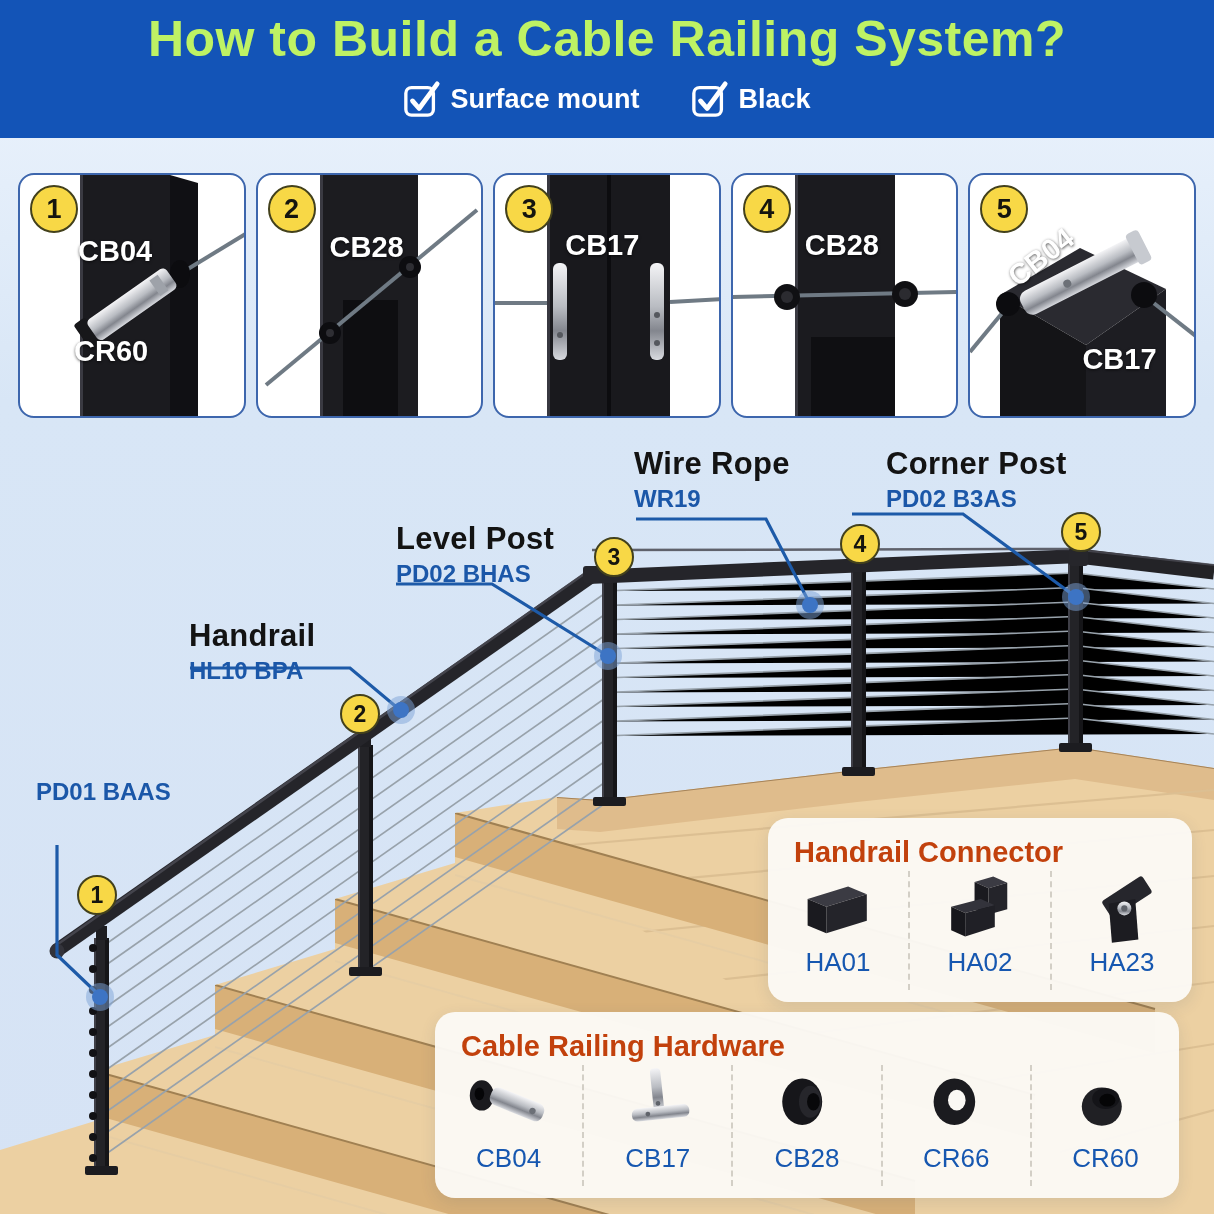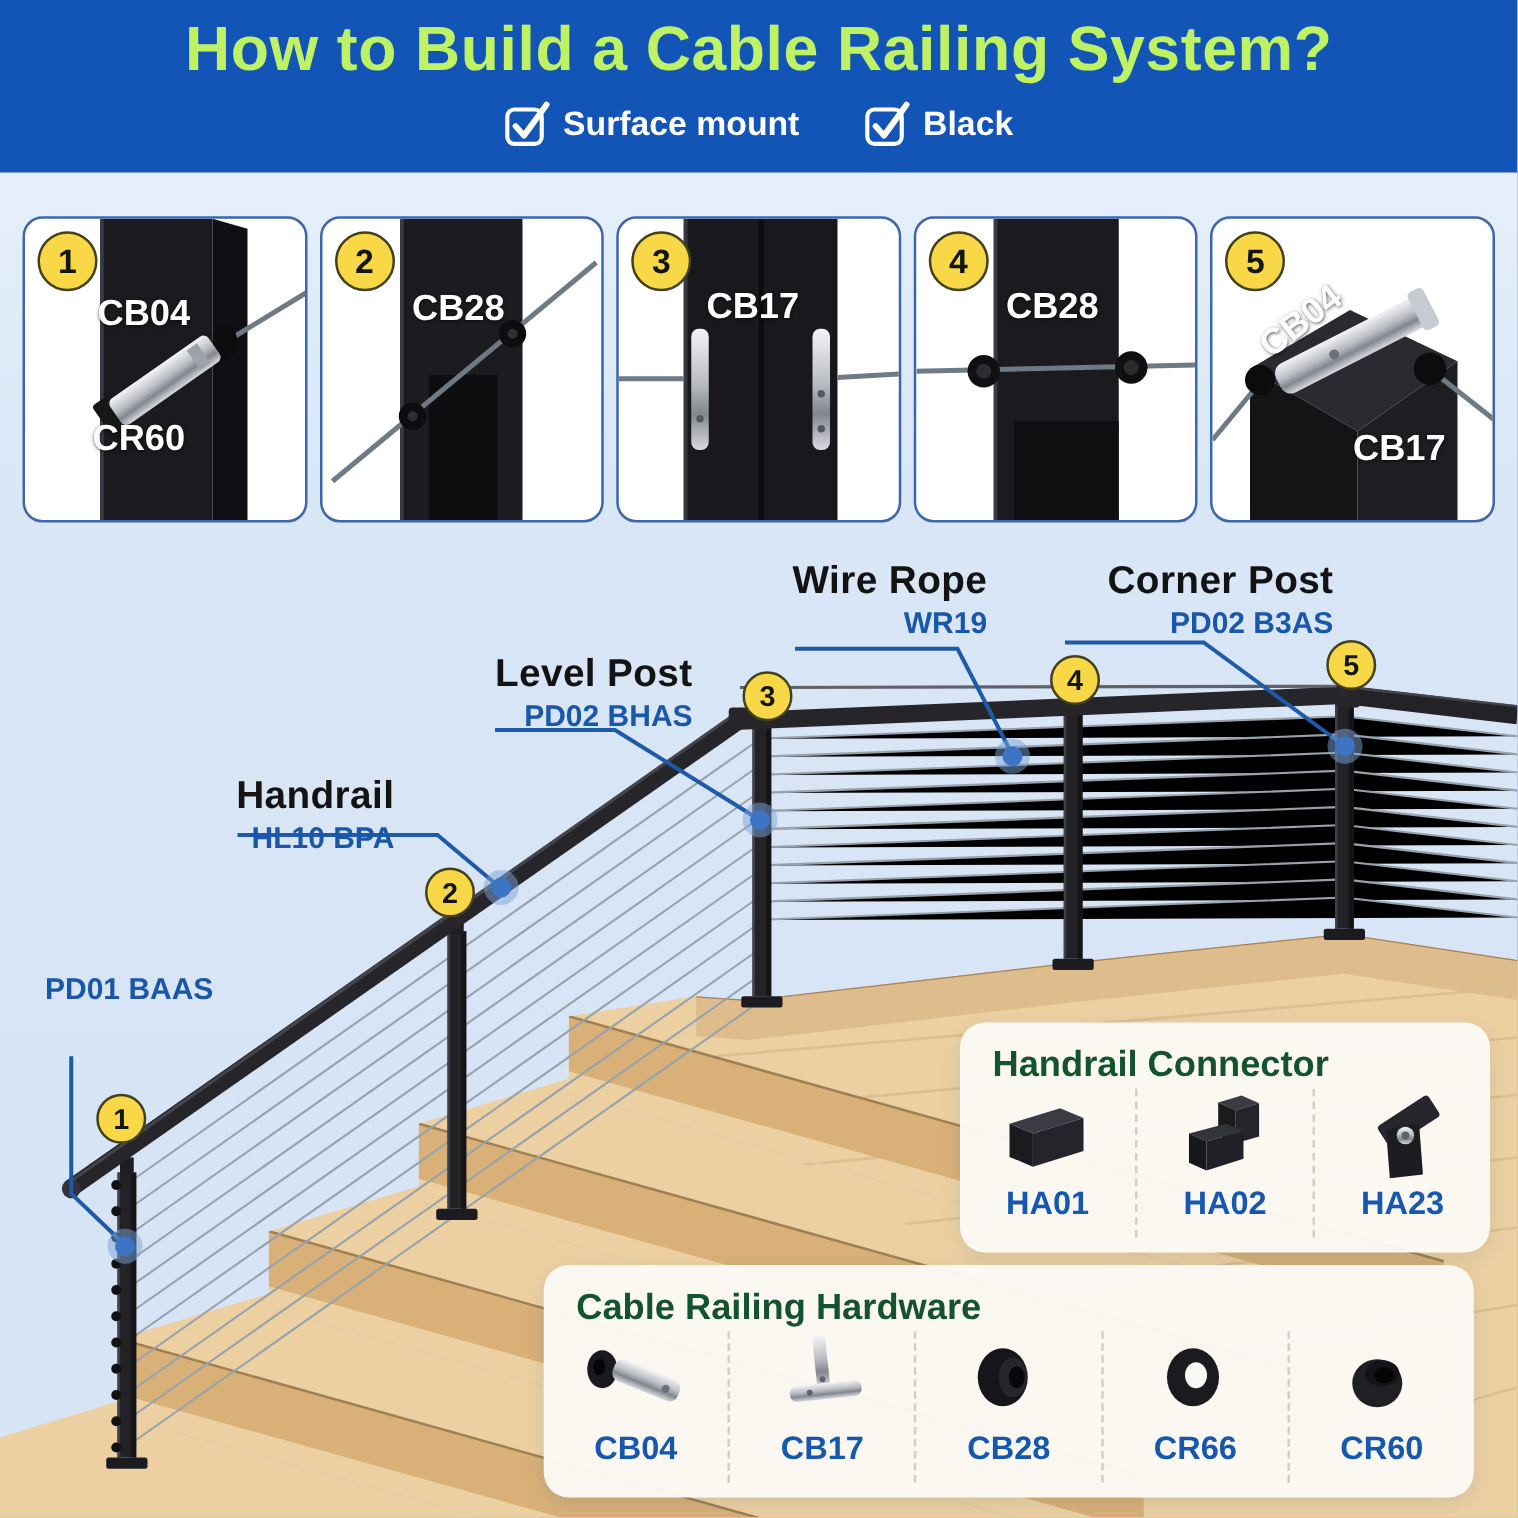--- a/index.html
+++ b/index.html
@@ -19,34 +19,34 @@
              overflow:hidden;}
   .step-card svg{position:absolute;left:0;top:0;}
   .card-badge{position:absolute;left:10px;top:10px;width:44px;height:44px;border-radius:50%;
               background:#f8d846;border:2px solid #43411c;color:#15150f;font-size:27px;font-weight:bold;
               display:flex;align-items:center;justify-content:center;z-index:3;}
   .part-label{position:absolute;color:#ffffff;font-size:29px;font-weight:bold;
               text-shadow:0 1px 3px rgba(0,0,0,.65);z-index:2;white-space:nowrap;}
   .rot{transform:rotate(-38deg);}
   
   .scene{position:absolute;left:0;top:0;z-index:1;}
-  .callout{position:absolute;z-index:6;white-space:nowrap;text-align:right;}
+  .callout{position:absolute;z-index:6;white-space:nowrap;}
   .callout .c-title{font-size:31px;font-weight:bold;color:#131313;letter-spacing:.3px;}
   .callout .c-code{font-size:24px;font-weight:bold;color:#1b57a8;margin-top:3px;}
   .scene-badge{position:absolute;width:36px;height:36px;border-radius:50%;background:#f8d846;
                border:2px solid #43411c;color:#15150f;font-size:23px;font-weight:bold;z-index:6;
                display:flex;align-items:center;justify-content:center;}
   
   .parts-panel{position:absolute;background:rgba(251,249,245,.97);border-radius:20px;z-index:7;
                box-shadow:0 5px 16px rgba(50,70,110,.12);}
-  .pp-title{font-size:29px;font-weight:bold;color:#14532d;padding:18px 0 2px 26px;}
+  .pp-title{font-size:29px;font-weight:bold;color:#c2410c;padding:18px 0 2px 26px;}
   .pp-items{display:flex;}
   .pp-item{flex:1;text-align:center;position:relative;padding-bottom:12px;}
   .pp-item + .pp-item{border-left:2px dashed #d3cfc6;}
-  .pp-code{font-size:26px;font-weight:bold;color:#1657b0;margin-top:2px;}
+  .pp-code{font-size:26px;font-weight:normal;color:#1657b0;margin-top:2px;}
   .pp-item svg{display:block;margin:0 auto;}
 </style>
 </head>
 <body>
 
 <div class="stage">
 
   <svg width="0" height="0" style="position:absolute" aria-hidden="true">
     <defs>
       <linearGradient id="silv" x1="0" y1="0" x2="0" y2="1">

